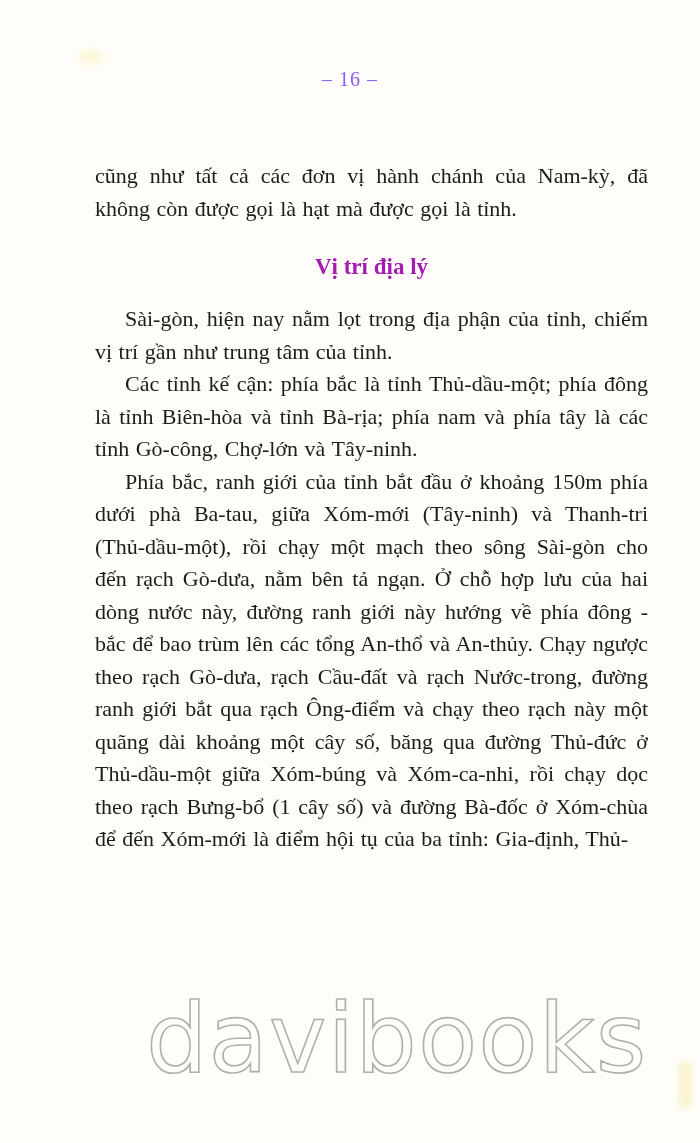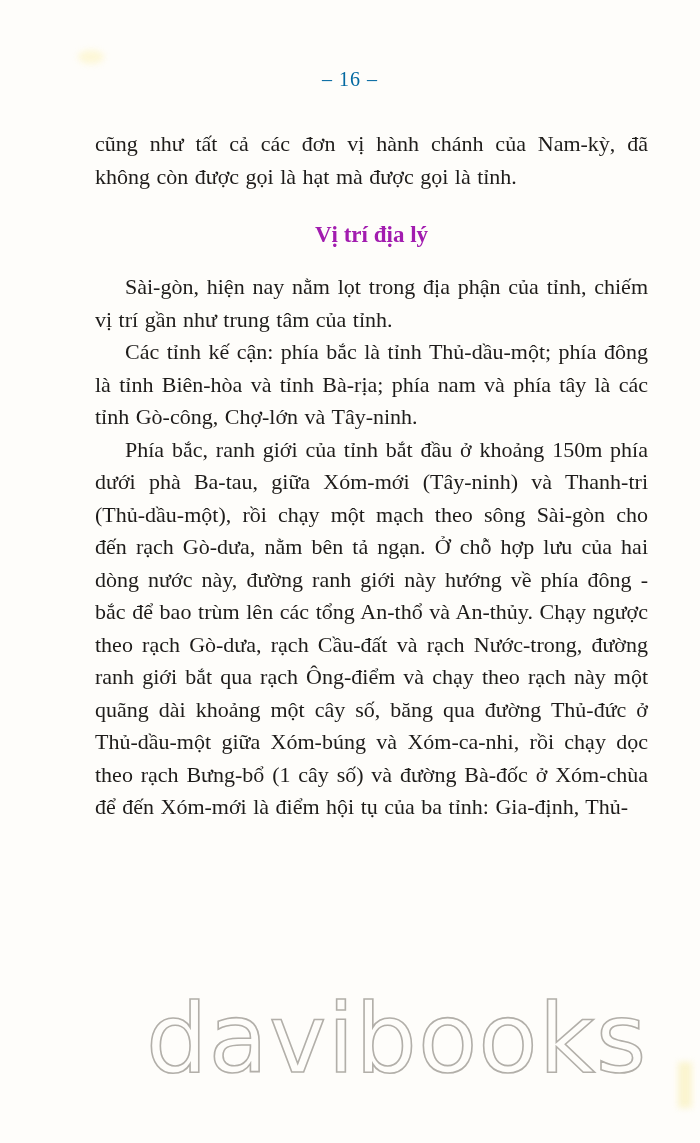--- a/index.html
+++ b/index.html
@@ -35,38 +35,39 @@
     filter: blur(3px);
     opacity: .85;
   }
   .page-number {
     position: absolute;
     top: 68px;
     left: 0; right: 0;
     text-align: center;
     font-size: 20px;
     letter-spacing: 1px;
-    color: #0369a1;
+    color: #8b5cf6;
   }
   .body-text {
     position: absolute;
     top: 128px;
     left: 95px;
     width: 553px;
   }
   .body-text p {
     margin: 0;
     font-size: 22px;
     line-height: 32.5px;
     text-align: justify;
     text-indent: 30px;
     word-spacing: 1px;
   }
   .body-text p.no-indent {
     text-indent: 0;
+    margin-top: 32px;
   }
   .body-text h2 {
     margin: 25px 0 19px 0;
     font-size: 23px;
     line-height: 34px;
     font-weight: bold;
     text-align: center;
     color: #a21caf;
   }
   .body-text h2.second {

